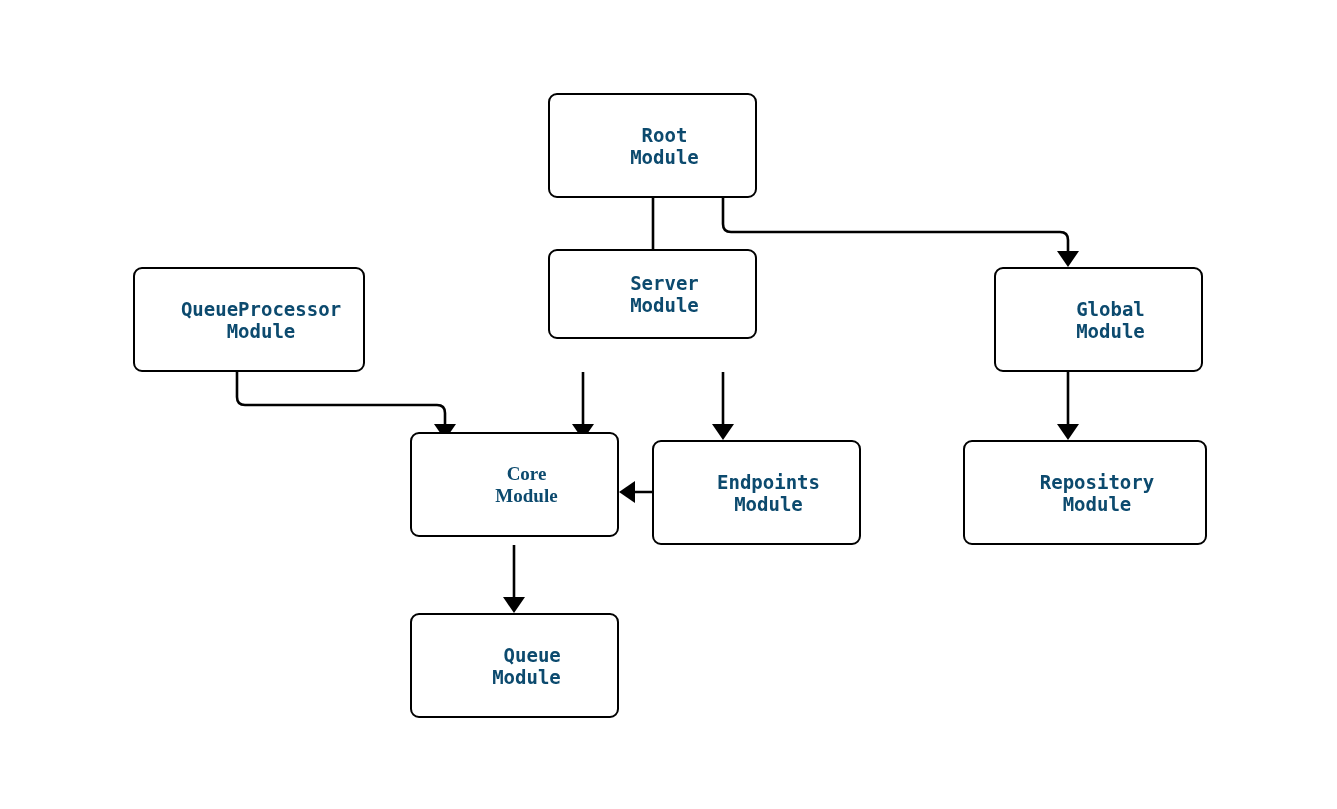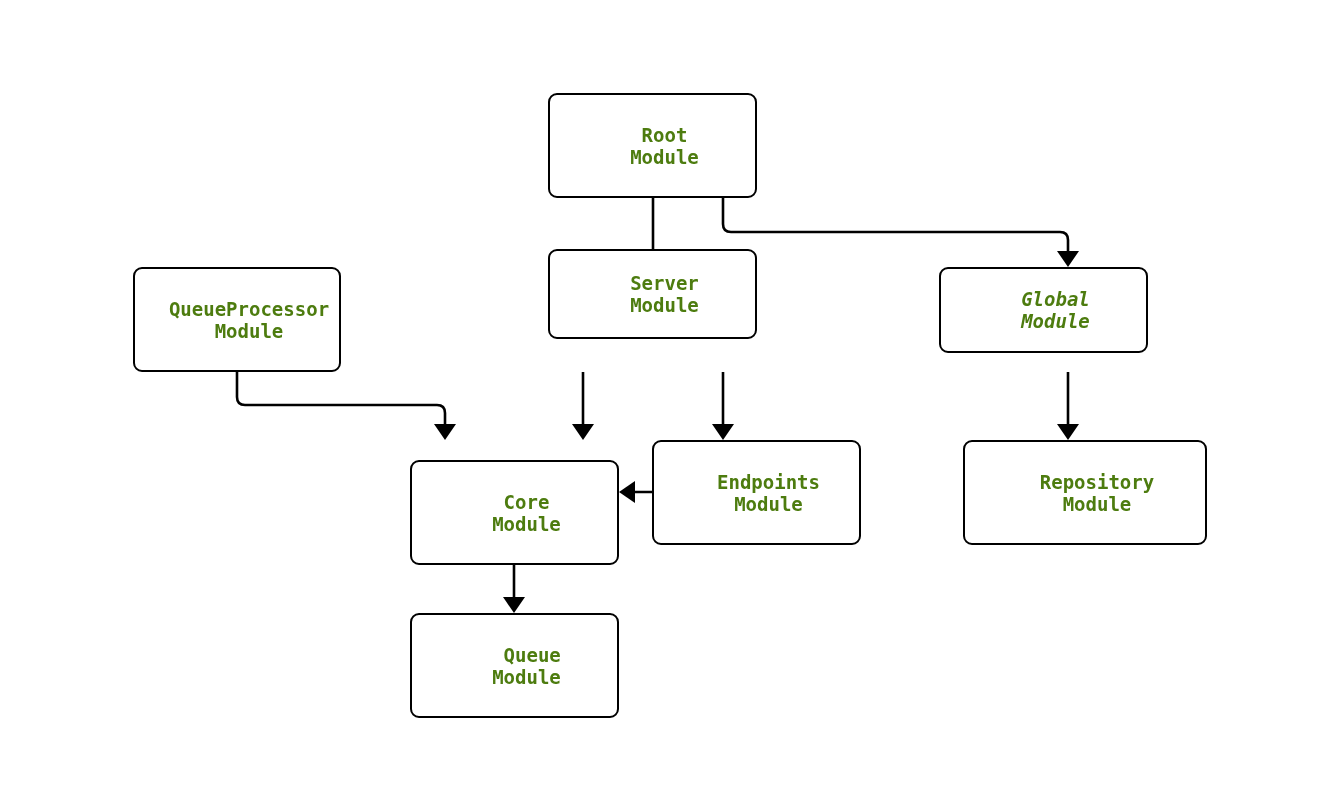--- a/index.html
+++ b/index.html
@@ -38,21 +38,21 @@
     background: #ffffff;
     border: 2.6px solid #000000;
     border-radius: 9px;
     display: flex;
     align-items: center;
     justify-content: center;
     text-align: center;
     font-weight: bold;
     font-size: 19px;
     line-height: 22px;
-    color: #4d7c0f;
+    color: #0c4a6e;
     white-space: pre-line;
     padding-left: 24px;
   }
 </style>
 </head>
 <body>
 
 <div class="canvas">
 
   <svg class="edge-layer" width="1337" height="809" viewBox="0 0 1337 809" xmlns="http://www.w3.org/2000/svg">
@@ -94,30 +94,30 @@
 
     <g class="edge">
       <path d="M514,545 V598"></path>
       <polygon points="503,597 525,597 514,613"></polygon>
     </g>
   </svg>
 
   <div class="node" style="left:548px; top:93px;  width:209px; height:105px;">Root
 Module</div>
 
-  <div class="node" style="left:133px; top:267px; width:208px; height:105px;">QueueProcessor
+  <div class="node" style="left:133px; top:267px; width:232px; height:105px;">QueueProcessor
 Module</div>
 
   <div class="node" style="left:548px; top:249px; width:209px; height:90px;">Server
 Module</div>
 
-  <div class="node" style="left:939px; top:267px; width:209px; height:86px;font-style:italic;">Global
+  <div class="node" style="left:994px; top:267px; width:209px; height:105px;">Global
 Module</div>
 
-  <div class="node" style="left:410px; top:460px; width:209px; height:105px;">Core
+  <div class="node" style="left:410px; top:432px; width:209px; height:105px;font-family:Liberation Serif, serif;">Core
 Module</div>
 
   <div class="node" style="left:652px; top:440px; width:209px; height:105px;">Endpoints
 Module</div>
 
   <div class="node" style="left:963px; top:440px; width:244px; height:105px;">Repository
 Module</div>
 
   <div class="node" style="left:410px; top:613px; width:209px; height:105px;text-align:right;">Queue
 Module</div>

